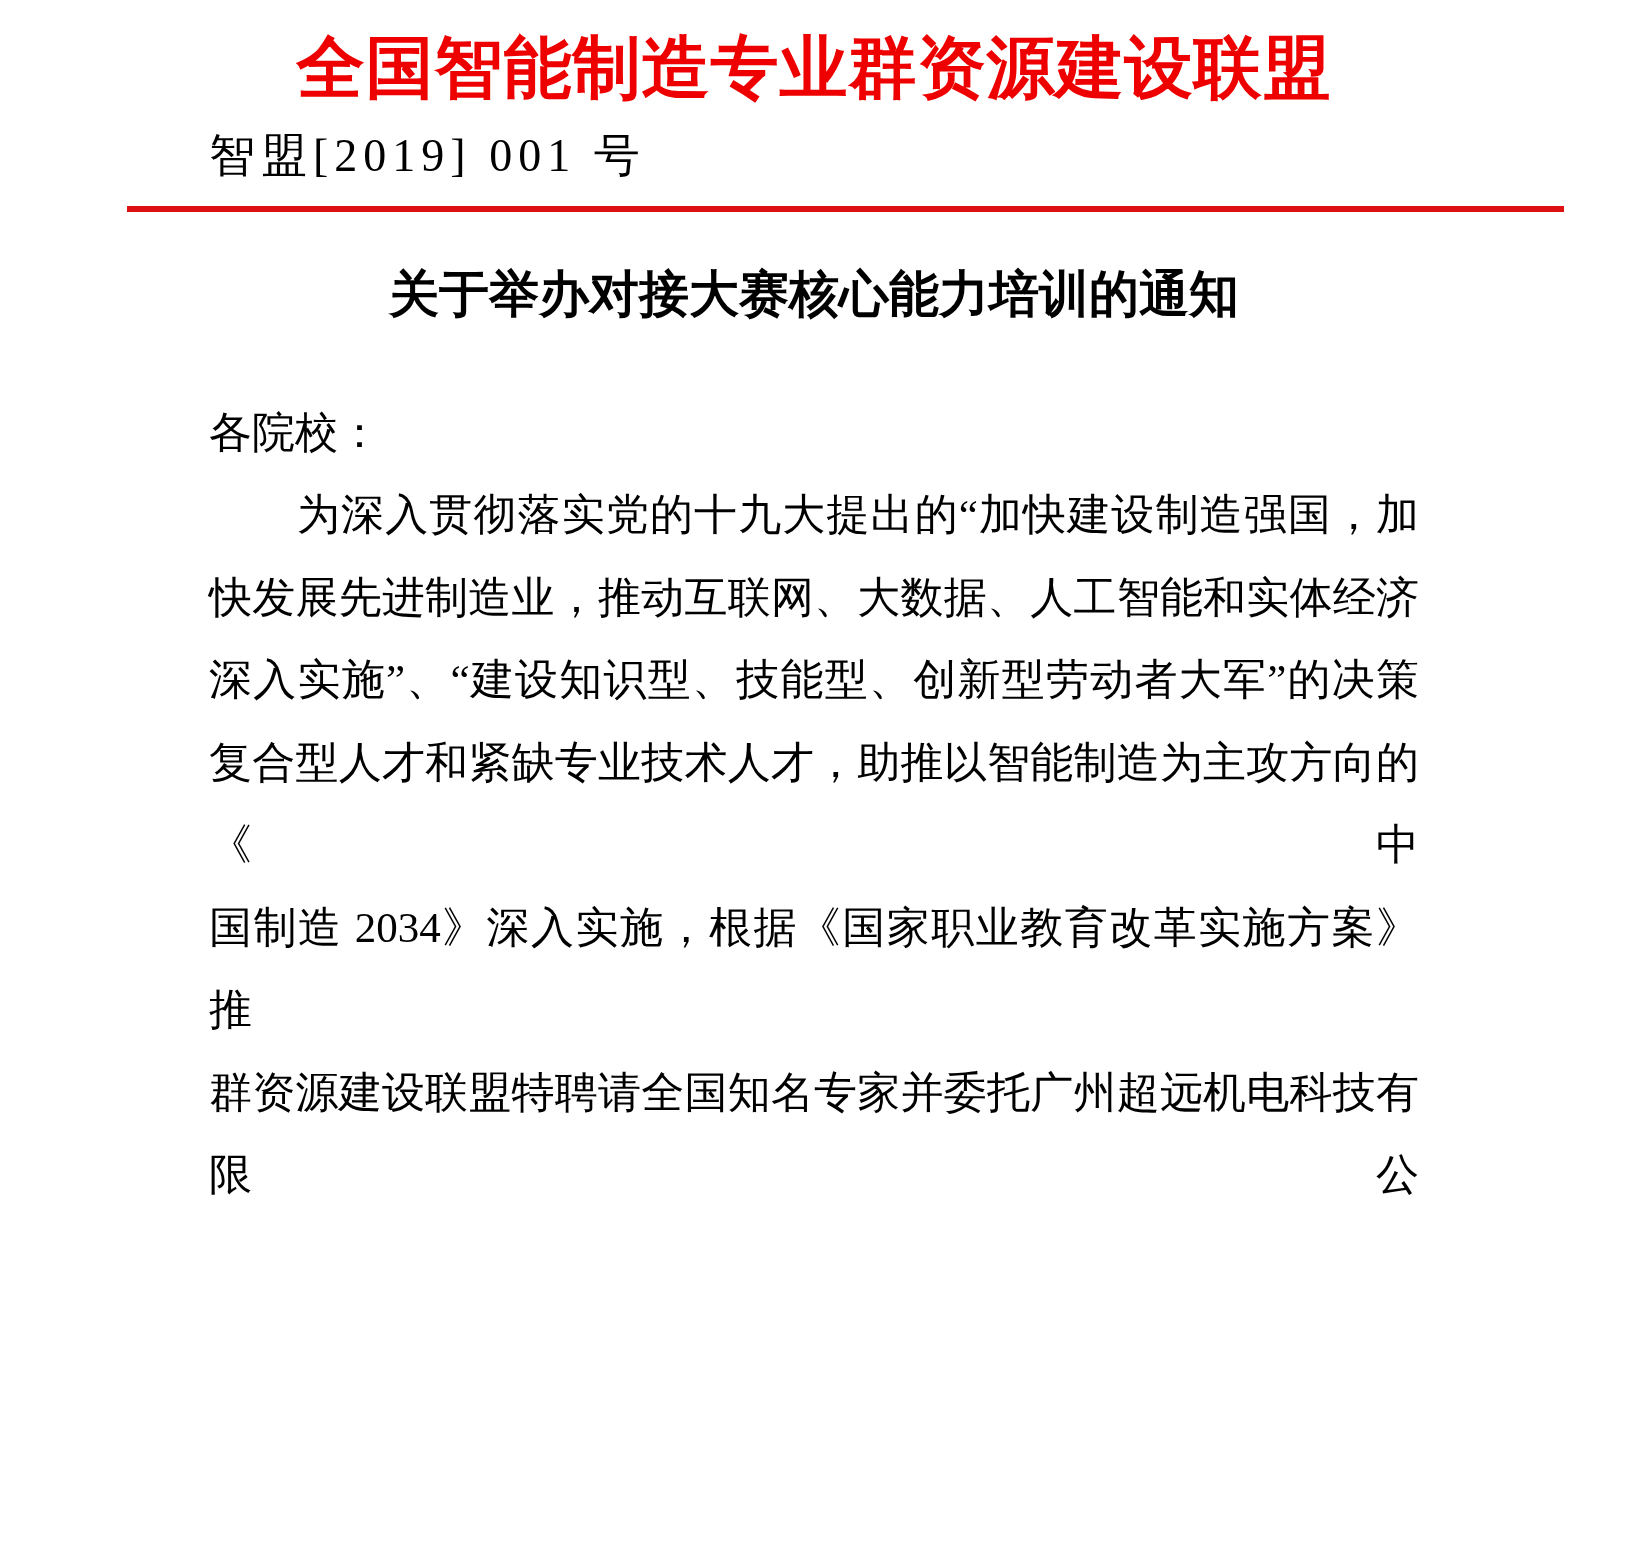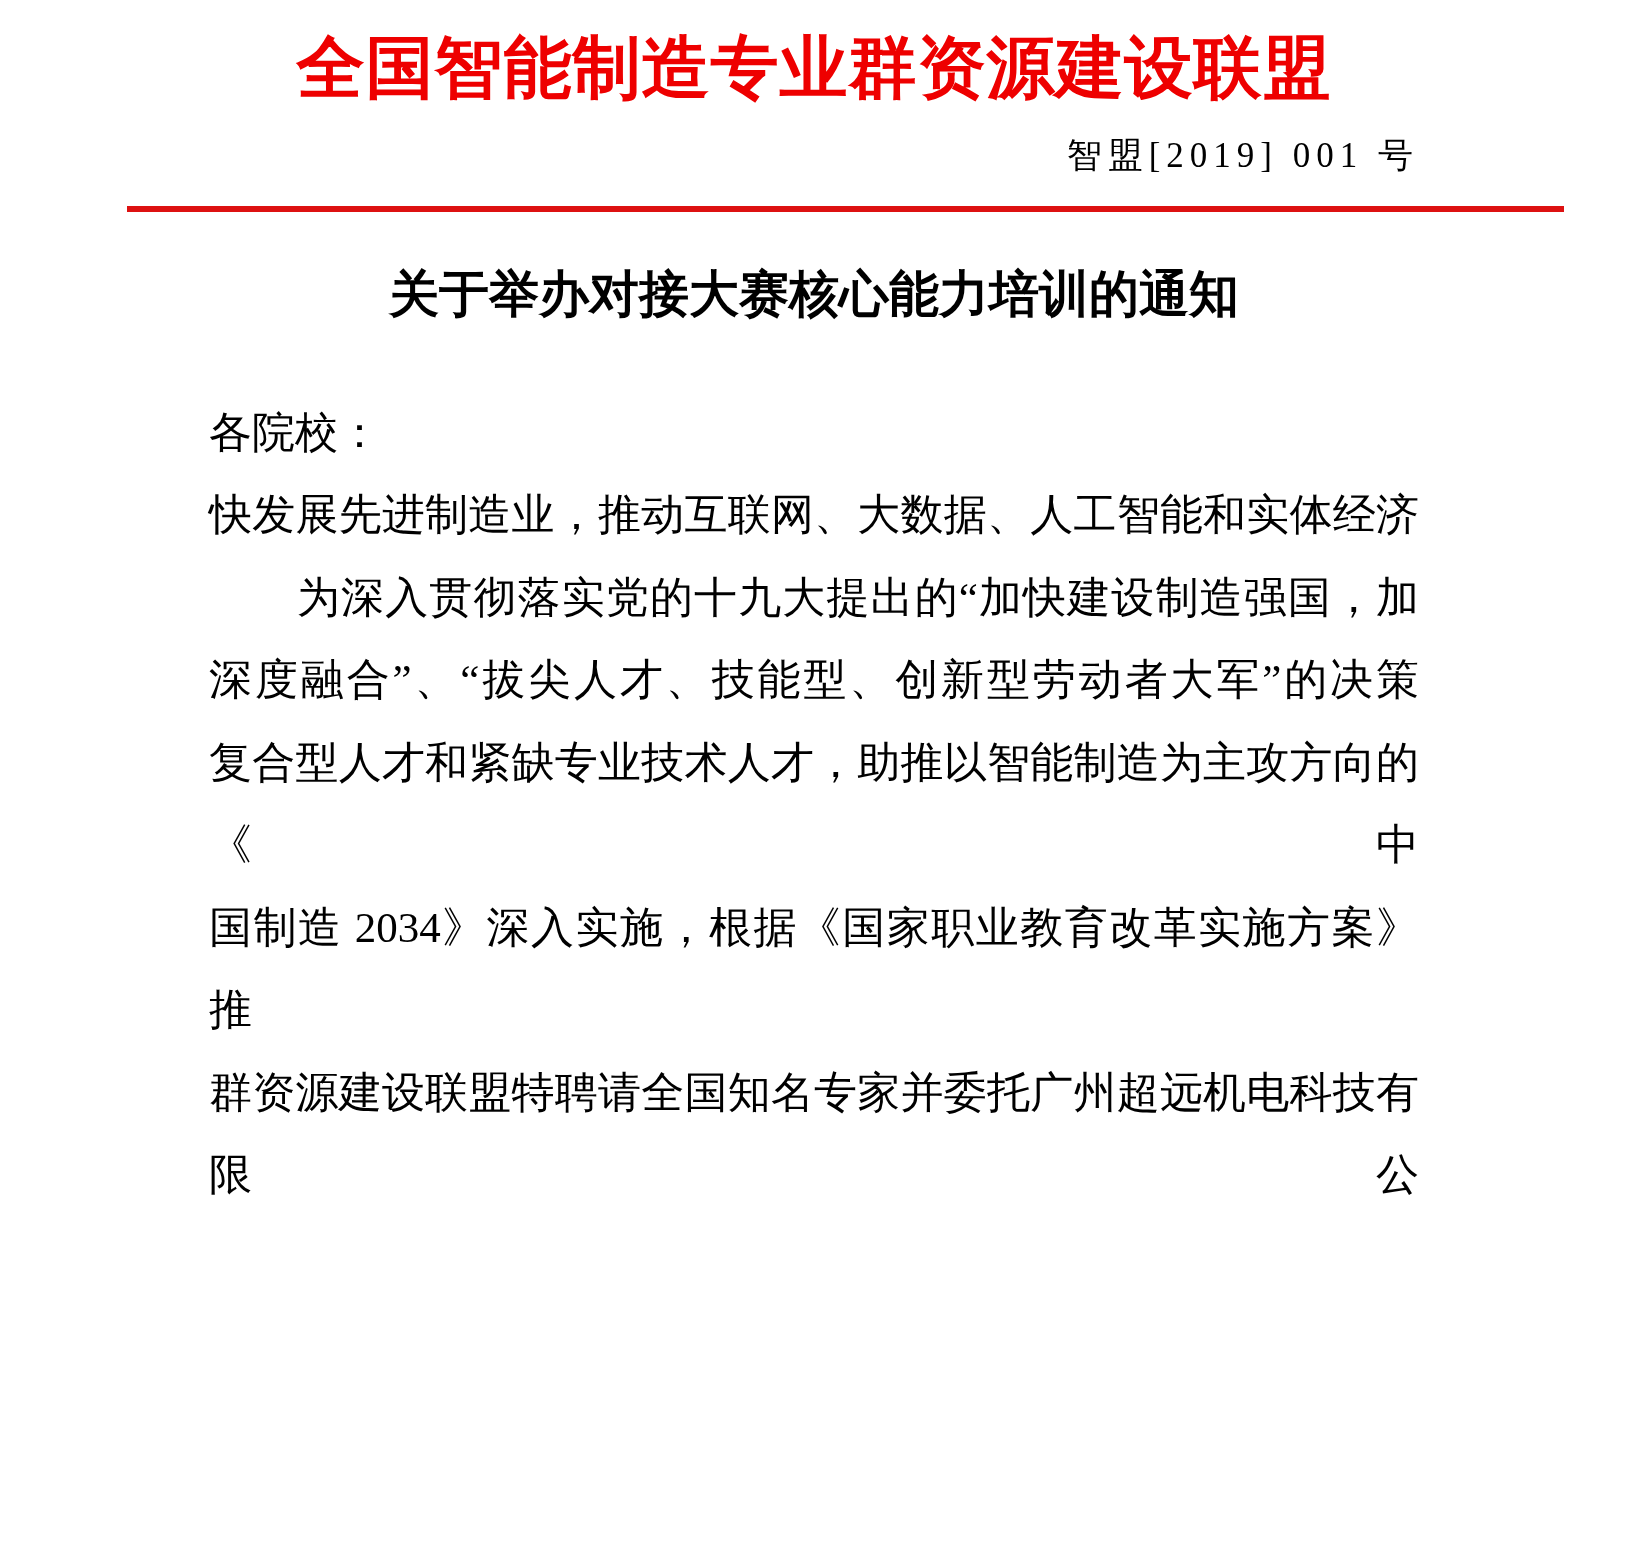--- a/index.html
+++ b/index.html
@@ -26,23 +26,23 @@
     font-size: 68px;
     line-height: 100px;
     font-weight: bold;
     text-align: center;
     letter-spacing: 1px;
     color: var(--title-red, #ee0000);
     font-family: "Liberation Serif", "DejaVu Serif", serif;
   }
   .doc-number {
     margin-top: 10px;
-    font-size: 35px;
+    font-size: 46px;
     line-height: 56px;
-    text-align: right;
+    text-align: left;
     letter-spacing: 6px;
   }
   .red-rule {
     margin: 22px 0 0 103px;
     width: 1437px;
     height: 6px;
     background: var(--rule-red, #dd1111);
   }
   .doc-title {
     margin: 50px 0 0 0;
@@ -80,23 +80,23 @@
     <div class="red-rule"></div>
   </header>
 
   <main>
     <div class="content">
       <h2 class="doc-title">关于举办对接大赛核心能力培训的通知</h2>
 
       <div class="salutation">各院校：</div>
 
       <div class="para">
+        <div class="para-line indent">为深入贯彻落实党的十九大提出的“加快建设制造强国，加</div>
         <div class="para-line">快发展先进制造业，推动互联网、大数据、人工智能和实体经济</div>
-        <div class="para-line indent">为深入贯彻落实党的十九大提出的“加快建设制造强国，加</div>
-        <div class="para-line">深度融合”、“拔尖人才、技能型、创新型劳动者大军”的决策</div>
+        <div class="para-line">深入实施”、“建设知识型、技能型、创新型劳动者大军”的决策</div>
         <div class="para-line">复合型人才和紧缺专业技术人才，助推以智能制造为主攻方向的《中</div>
         <div class="para-line">国制造 2034》深入实施，根据《国家职业教育改革实施方案》推</div>
         <div class="para-line">群资源建设联盟特聘请全国知名专家并委托广州超远机电科技有限公</div>
 
       </div>
 
     </div>
   </main>
 </div>
 

